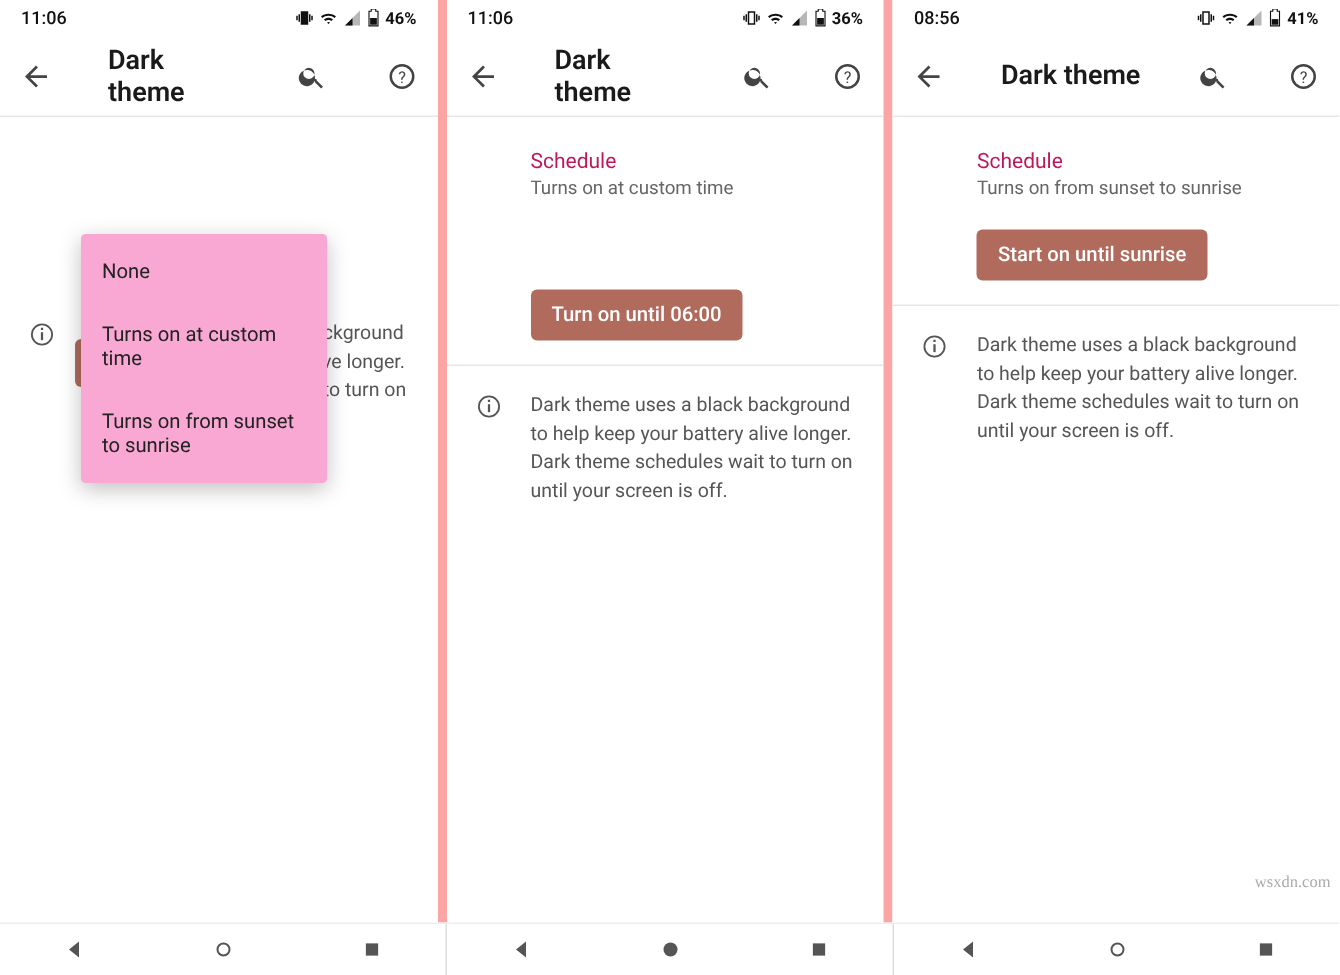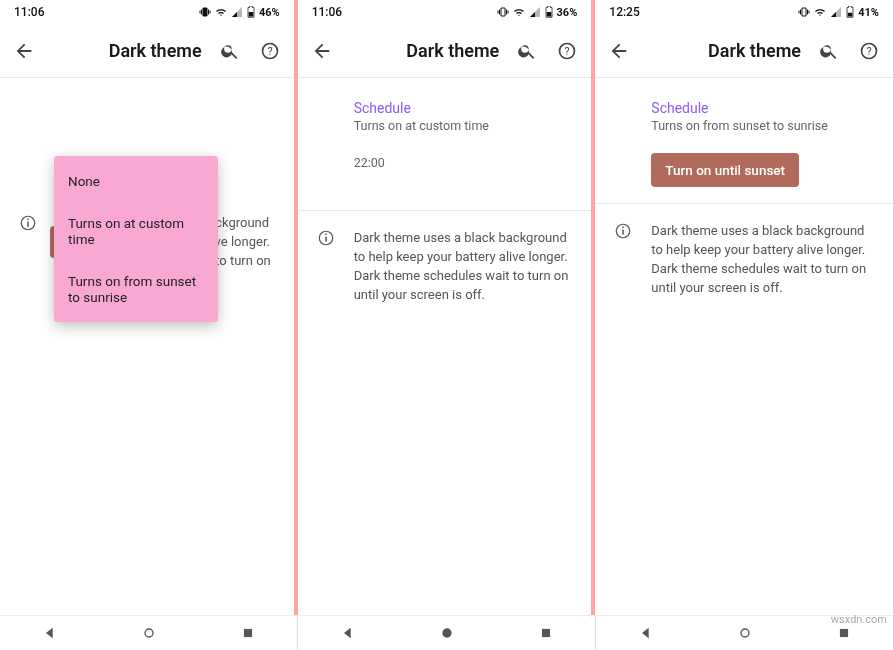--- a/index.html
+++ b/index.html
@@ -7,21 +7,21 @@
     font-family: Roboto, "Segoe UI", Arial, sans-serif;
     background: #fff;
     width: 893px;
     height: 650px;
     position: relative;
     overflow: hidden;
   }
   .stage { display: flex; width: 893px; height: 615px; }
   .phone {
     width: 297.666px;
-    border-right: 4px solid #fca5a5;
+    border-right: 6px solid #fca5a5;
     display: flex;
     flex-direction: column;
     background: #fff;
     position: relative;
   }
   .phone:last-child { border-right: none; }
   .status-bar {
     display: flex;
     align-items: center;
     justify-content: space-between;
@@ -32,28 +32,27 @@
     color: #111;
   }
   .status-right { display: flex; align-items: center; gap: 4px; font-size: 11px; font-weight: bold; }
   .ic { display: inline-flex; align-items: center; justify-content: center; }
   .app-bar {
     display: flex;
     align-items: center;
     height: 54px;
     padding: 0 12px;
     border-bottom: 1px solid #e6e6e6;
-    gap: 16px;
-    text-align: right;
+    gap: 36px;
   }
   .app-bar .title { font-size: 18px; font-weight:600; color:#1a1a1a; flex:1; }
   .icon-btn { width:24px; height:24px; display:inline-flex; align-items:center; justify-content:center; color:#444; flex-shrink:0;}
   .content { flex:1; padding: 14px 0 0 0; position:relative; }
   .row { padding: 8px 16px 12px 56px; }
-  .row .label { font-size:14px; color:#8b5cf6; }
+  .row .label { font-size:14px; color:#be185d; }
   .row .sub { font-size:12.5px; color:#666; margin-top:2px; }
   .btn {
     display:inline-block;
     background:#b06b5c;
     color:#fff;
     font-size:13.5px;
     font-weight:500;
     padding: 9px 14px;
     border-radius:4px;
     margin: 8px 0 8px 56px;
@@ -62,21 +61,21 @@
   .info-row { display:flex; padding: 10px 16px 10px 16px; gap:16px; }
   .info-icon { width:24px; flex-shrink:0; display:flex; justify-content:center; color:#555;}
   .info-text { font-size:13px; color:#555; line-height:1.45; }
   .footer-bar {
     position:absolute; bottom:0; left:0; right:0;
     display:flex; height:35px;
     border-top:1px solid #eee;
   }
   .footer-bar .phone-nav { flex:1; display:flex; justify-content:space-around; align-items:center; border-right:1px solid #ddd;}
   .footer-bar .phone-nav:last-child { border-right:none;}
-  .watermark { position:absolute; right:6px; bottom:24px; font-size:11px; color:#aaa;}
+  .watermark { position:absolute; right:6px; bottom:56px; font-size:11px; color:#aaa;font-family:Liberation Serif, serif;}
   .menu {
     position:absolute;
     top:78px;
     left:54px;
     width:164px;
     background:#f9a8d4;
     box-shadow: 0 4px 14px rgba(0,0,0,.25);
     border-radius:3px;
     z-index:5;
     padding:4px 0;
@@ -210,41 +209,41 @@
             <text x="12" y="17" text-anchor="middle" font-size="13" fill="currentColor">?</text>
           </svg>
         </span>
     </div>
     <div class="content">
       <div class="row">
         <div class="label">Schedule</div>
         <div class="sub">Turns on at custom time</div>
       </div>
       <div class="row">
-        <div class="sub">22:00</div>
       </div>
       <div class="row">
       </div>
+      <span class="btn">Turn on until 06:00</span>
       <div class="sep"></div>
       <div class="info-row">
         <span class="info-icon">
             <svg width="18" height="18" viewBox="0 0 24 24">
               <circle cx="12" cy="12" r="9" fill="none" stroke="currentColor" stroke-width="1.6"></circle>
               <rect x="11" y="10" width="2" height="7" fill="currentColor"></rect>
               <rect x="11" y="6" width="2" height="2" fill="currentColor"></rect>
             </svg>
           </span>
         <span class="info-text">Dark theme uses a black background to help keep your battery alive longer. Dark theme schedules wait to turn on until your screen is off.</span>
       </div>
     </div>
   </div>
 
   <div class="phone">
     <div class="status-bar">
-      <span>12:25</span>
+      <span>08:56</span>
       <span class="status-right">
         <span class="ic">
             <svg width="12" height="12" viewBox="0 0 24 24">
               <path d="M8 4h8v16H8zM5 7v10M19 7v10M2 9v6M22 9v6" stroke="currentColor" stroke-width="2" fill="none"></path>
             </svg>
           </span>
         <span class="ic">
             <svg width="12" height="12" viewBox="0 0 24 24">
               <path fill="currentColor" d="M12 20l-2-2c1-1 3-1 4 0zM6 14c3-3 9-3 12 0l-2 2c-2-2-6-2-8 0zM2 10c5-5 15-5 20 0l-2 2c-4-4-12-4-16 0z"></path>
             </svg>
@@ -281,21 +280,21 @@
             <circle cx="12" cy="12" r="9" fill="none" stroke="currentColor" stroke-width="2"></circle>
             <text x="12" y="17" text-anchor="middle" font-size="13" fill="currentColor">?</text>
           </svg>
         </span>
     </div>
     <div class="content">
       <div class="row">
         <div class="label">Schedule</div>
         <div class="sub">Turns on from sunset to sunrise</div>
       </div>
-      <span class="btn">Turn on until sunset</span>
+      <span class="btn">Start on until sunrise</span>
       <div class="sep"></div>
       <div class="info-row">
         <span class="info-icon">
             <svg width="18" height="18" viewBox="0 0 24 24">
               <circle cx="12" cy="12" r="9" fill="none" stroke="currentColor" stroke-width="1.6"></circle>
               <rect x="11" y="10" width="2" height="7" fill="currentColor"></rect>
               <rect x="11" y="6" width="2" height="2" fill="currentColor"></rect>
             </svg>
           </span>
         <span class="info-text">Dark theme uses a black background to help keep your battery alive longer. Dark theme schedules wait to turn on until your screen is off.</span>

